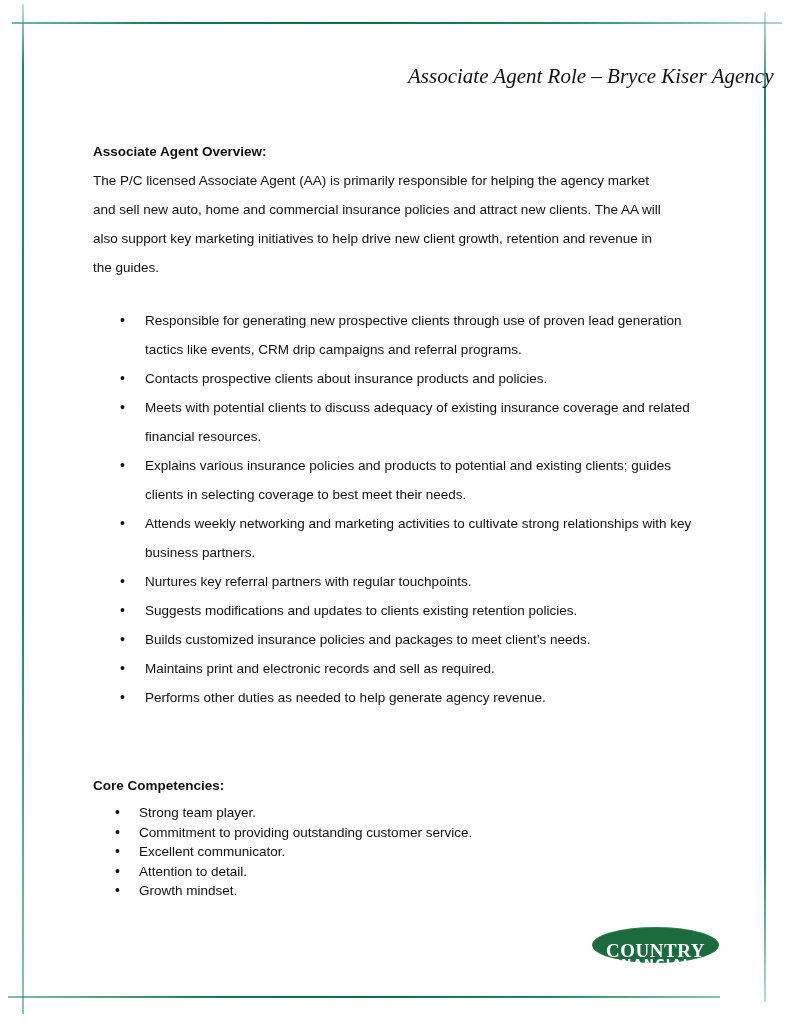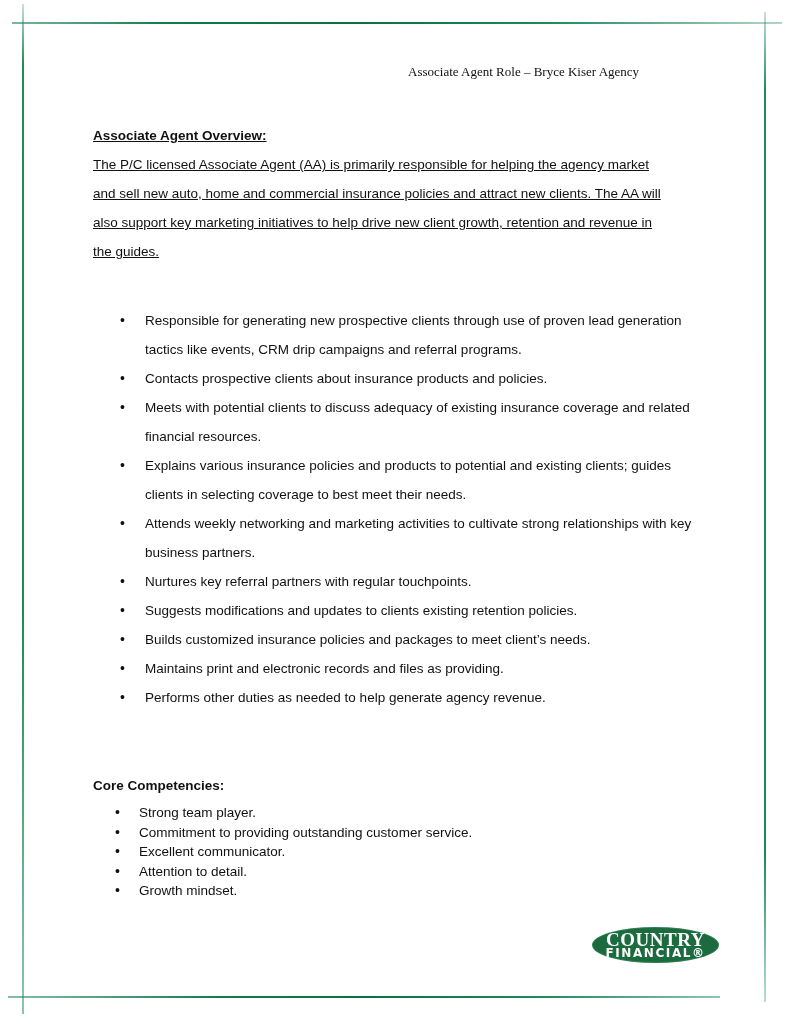--- a/index.html
+++ b/index.html
@@ -9,43 +9,43 @@
   .frame-top { left: 12px; top: 22px; width: 770px; height: 2px;
     background: linear-gradient(90deg, rgba(31,138,92,0.6) 0%, #137a4c 20%, #0f6e43 45%, #1f8a5c 70%, rgba(31,138,92,0.35) 100%); }
   .frame-bottom { left: 8px; top: 996px; width: 712px; height: 2px;
     background: linear-gradient(90deg, rgba(31,138,92,0.55) 0%, #137a4c 30%, #0f6e43 50%, #1f8a5c 75%, rgba(31,138,92,0.5) 100%); }
   .frame-left { left: 22px; top: 4px; width: 2px; height: 1010px;
     background: linear-gradient(180deg, rgba(31,138,92,0.25) 0%, #1f8a5c 6%, #1a8a5a 60%, rgba(31,138,92,0.5) 100%); }
   .frame-right { left: 764px; top: 12px; width: 2px; height: 990px;
     background: linear-gradient(180deg, rgba(31,138,92,0.25) 0%, #1f8a5c 8%, #1a8a5a 85%, rgba(31,138,92,0.3) 100%); }
 
   .doc-title { position: absolute; left: 408px; top: 64px;
-    font-family: "Liberation Serif", "DejaVu Serif", serif; font-size: 13px; color: #111; white-space: nowrap; }
+    font-family: "Liberation Serif", "DejaVu Serif", serif; font-size: 21px; color: #111; white-space: nowrap; font-style: italic; }
 
   .section { position: absolute; left: 93px; width: 610px; }
   .section-heading { font-weight: bold; font-size: 13.5px; line-height: 29px; margin: 0; }
   .para { font-size: 13.5px; line-height: 29px; margin: 0; }
 
-  .sec-overview { top: 121px; text-decoration: underline; }
+  .sec-overview { top: 137px; }
   .sec-job { top: 306px; }
   .sec-core { top: 771px; }
 
   ul.job-list { list-style: none; margin: 0; padding: 0; }
   ul.job-list li { position: relative; padding-left: 52px; font-size: 13.5px; line-height: 29px; }
   ul.job-list li .bullet { position: absolute; left: 27px; top: 0; font-size: 14px; }
 
   ul.core-list { list-style: none; margin: 3px 0 0 0; padding: 0; }
   ul.core-list li { position: relative; padding-left: 46px; font-size: 13.5px; line-height: 19.6px; }
   ul.core-list li .bullet { position: absolute; left: 22px; top: 0; font-size: 14px; }
 
   .logo { position: absolute; left: 593px; top: 928px; width: 125px; height: 34px;
     border-radius: 50%; background: #1b6b3f; color: #fff; text-align: center;
     box-shadow: 0 0 0 1px #2f7f52; }
   .logo .l1 { display: block; font-family: "Liberation Serif", "DejaVu Serif", serif; font-weight: bold;
-    font-size: 19px; line-height: 19px; margin-top: 2px; letter-spacing: 0.5px; }
+    font-size: 19px; line-height: 19px; margin-top: 13px; letter-spacing: 0.5px; }
   .logo .l2 { display: block; font-family: "DejaVu Sans", sans-serif; font-weight: bold;
     font-size: 12px; line-height: 9px; letter-spacing: 1.6px; }
 </style>
 </head>
 <body>
 
 <div class="frame-line frame-top"></div>
 <div class="frame-line frame-left"></div>
 <div class="frame-line frame-right"></div>
 <div class="frame-line frame-bottom"></div>
@@ -63,21 +63,21 @@
 <div class="section sec-job">
   <ul class="job-list">
     <li><span class="bullet">•</span><span>Responsible for generating new prospective clients through use of proven lead generation tactics like events, CRM drip campaigns and referral programs.</span></li>
     <li><span class="bullet">•</span><span>Contacts prospective clients about insurance products and policies.</span></li>
     <li><span class="bullet">•</span><span>Meets with potential clients to discuss adequacy of existing insurance coverage and related financial resources.</span></li>
     <li><span class="bullet">•</span><span>Explains various insurance policies and products to potential and existing clients; guides clients in selecting coverage to best meet their needs.</span></li>
     <li><span class="bullet">•</span><span>Attends weekly networking and marketing activities to cultivate strong relationships with key business partners.</span></li>
     <li><span class="bullet">•</span><span>Nurtures key referral partners with regular touchpoints.</span></li>
     <li><span class="bullet">•</span><span>Suggests modifications and updates to clients existing retention policies.</span></li>
     <li><span class="bullet">•</span><span>Builds customized insurance policies and packages to meet client’s needs.</span></li>
-    <li><span class="bullet">•</span><span>Maintains print and electronic records and files as providing.</span></li>
+    <li><span class="bullet">•</span><span>Maintains print and electronic records and sell as required.</span></li>
     <li><span class="bullet">•</span><span>Performs other duties as needed to help generate agency revenue.</span></li>
   </ul>
 </div>
 
 <div class="section sec-core">
   <p class="section-heading">Core Competencies:</p>
   <ul class="core-list">
     <li><span class="bullet">•</span><span>Strong team player.</span></li>
     <li><span class="bullet">•</span><span>Commitment to providing outstanding customer service.</span></li>
     <li><span class="bullet">•</span><span>Excellent communicator.</span></li>

